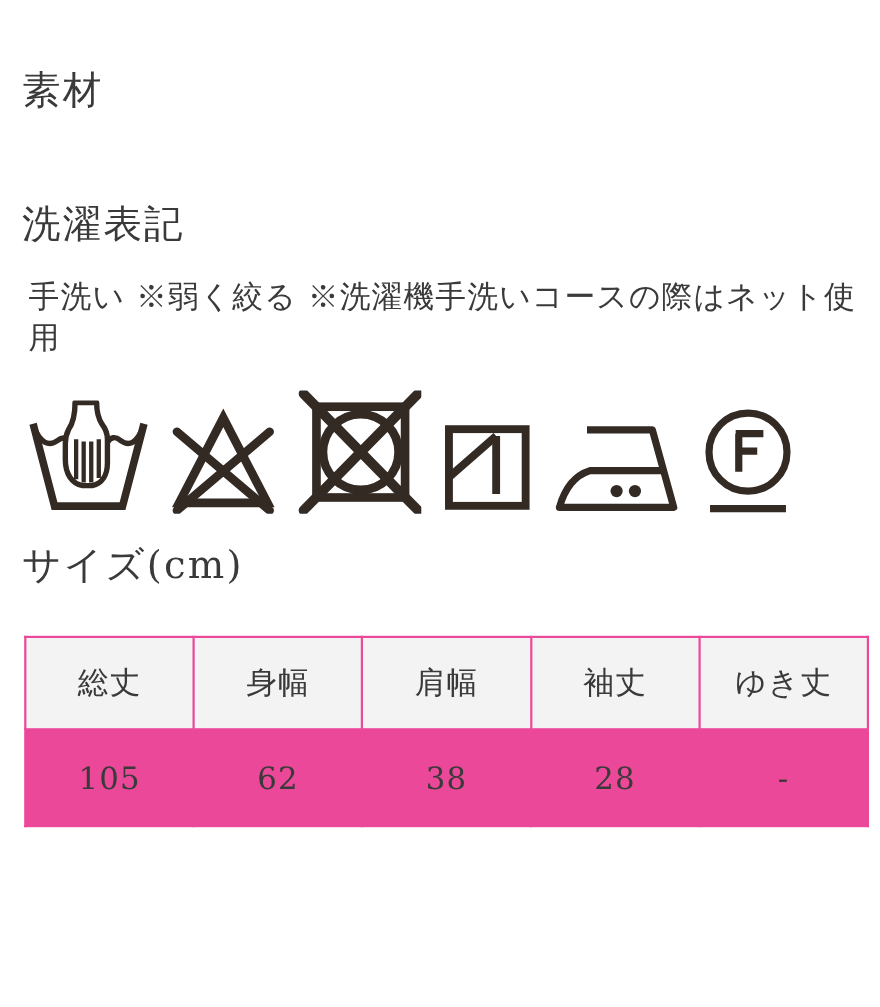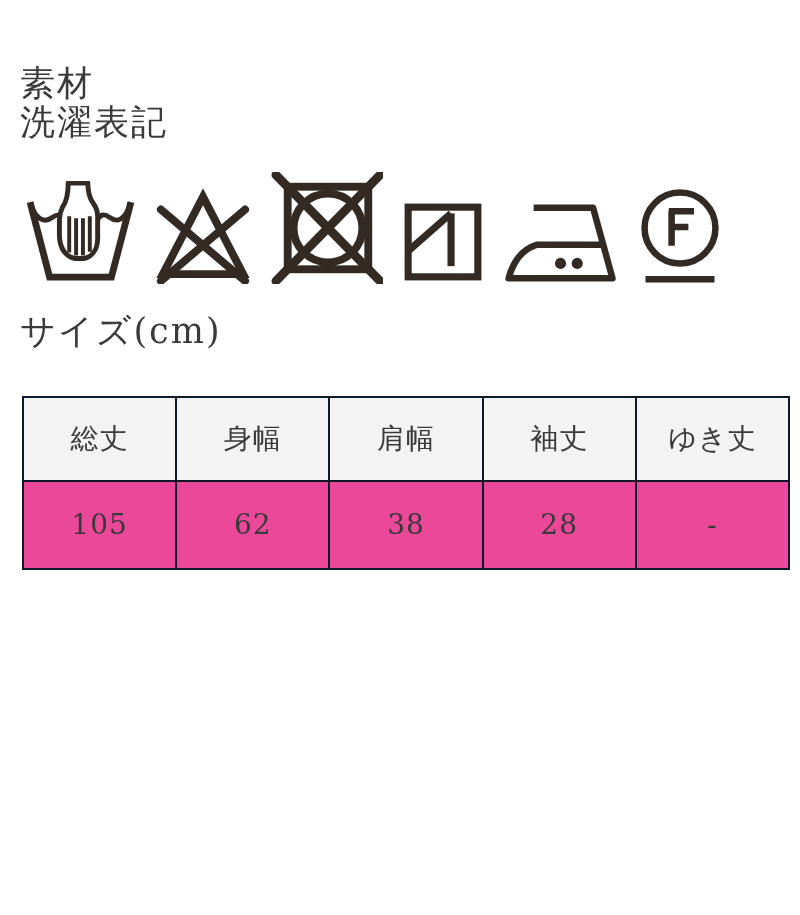--- a/index.html
+++ b/index.html
@@ -28,21 +28,21 @@
   }
   .body-text {
     font-size: 28px;
     line-height: 1.3;
     letter-spacing: 1px;
     padding-left: 26px;
     margin: 0;
   }
   .heading-material { padding-top: 64px; }
   .material-value  { margin-top: 34px; }
-  .heading-care    { }
+  .heading-care    { margin-top: 82px; }
   .care-note       { margin-top: 28px; }
 
   .care-symbols {
     margin-top: 28px;
     padding-left: 25px;
     display: flex;
     align-items: flex-end;
     gap: 18px;
     height: 114px;
   }
@@ -54,21 +54,21 @@
     margin: 44px 0 0 22px;
     width: 768px;
   }
   table.size-table {
     border-collapse: collapse;
     width: 768px;
     table-layout: fixed;
   }
   table.size-table th,
   table.size-table td {
-    border: 2px solid #0f172a;
+    border: 2px solid #ec4899;
     text-align: center;
     vertical-align: middle;
     font-size: 28px;
     font-weight: normal;
     letter-spacing: 1px;
     color: #3a3a3a;
     padding: 0;
   }
   table.size-table th {
     background: #f3f3f3;
@@ -80,20 +80,21 @@
   }
 </style>
 </head>
 <body>
 
 <div class="page">
 
   <h2 class="section-heading heading-material">素材</h2>
 
   <h2 class="section-heading heading-care">洗濯表記</h2>
+  <p class="body-text care-note">手洗い ※弱く絞る ※洗濯機手洗いコースの際はネット使用</p>
 
   <div class="care-symbols">
 
     <svg width="110" height="103" viewBox="0 0 112 105">
       <g fill="none" stroke="#332a24">
         <path d="M6,25 L25,98 L88,98 L107,25" stroke-width="7" stroke-linecap="square"></path>
         <path d="M6,25 C12,40 20,43 28,37 C33,33 37,35 39,39" stroke-width="5"></path>
         <path d="M74,39 C77,34 81,33 86,37 C94,43 101,40 107,25" stroke-width="5"></path>
         <path d="M44,2 C44,12 43,20 38,27 C36,31 35,35 35,40 L35,55 C35,68 41,77 51,79 L60,79 C69,77 74,69 74,58 L74,36 C74,30 72,26 69,22 C65,16 64,9 64,2 Z" fill="#ffffff" stroke-width="5" stroke-linejoin="round"></path>
         <path d="M45,36 L45,73 M52,38 L52,76 M59,38 L59,76 M66,36 L66,72" stroke-width="4"></path>

